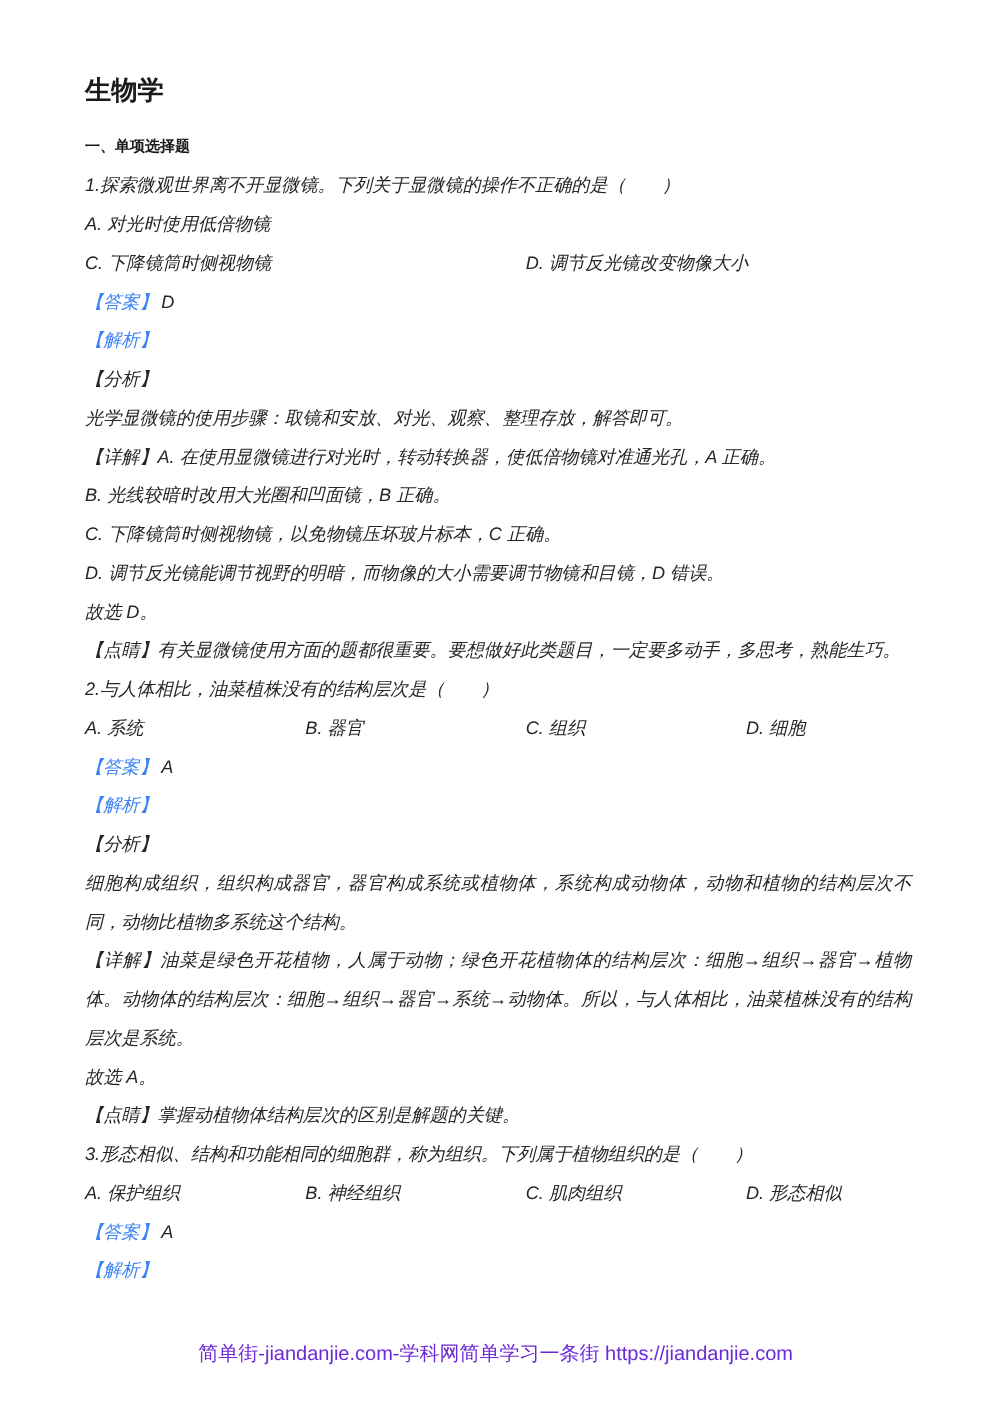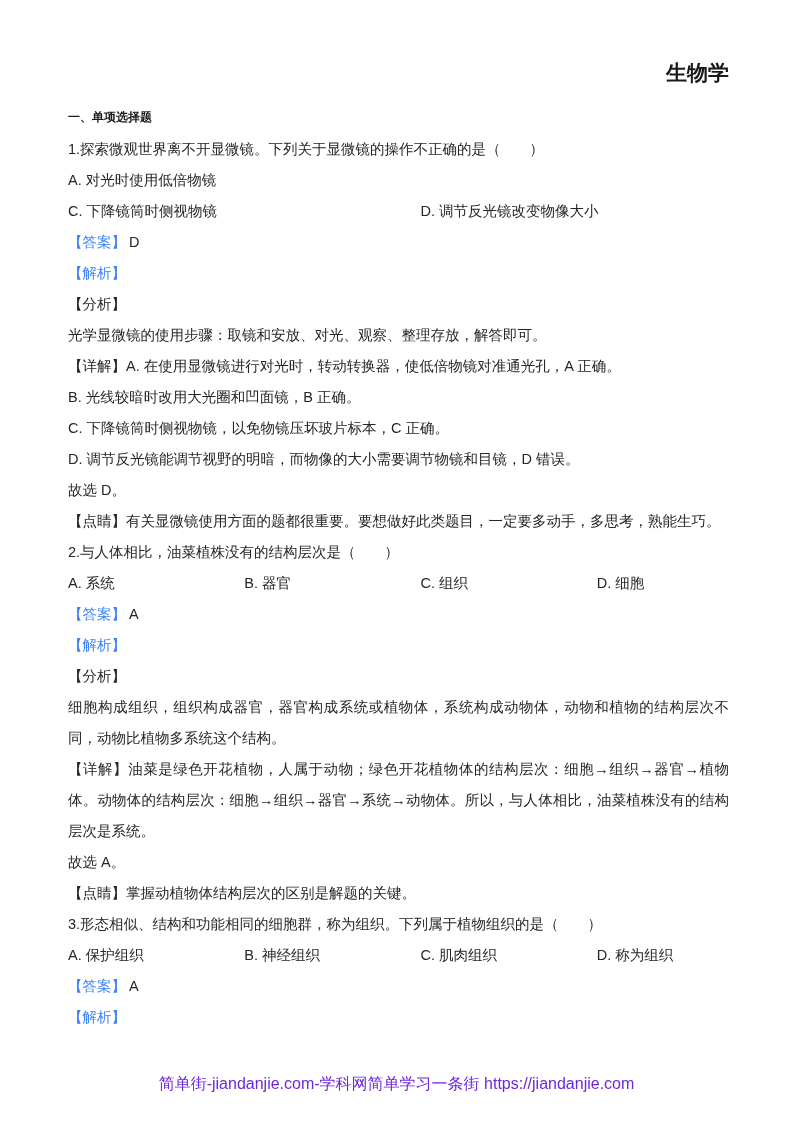--- a/index.html
+++ b/index.html
@@ -17,38 +17,39 @@
     position: relative;
     width: 793px;
     height: 1122px;
     box-sizing: border-box;
     padding: 58px 64px 0 68px;
     background: #ffffff;
     overflow: hidden;
   }
   .title {
     margin: 0;
-    text-align: right;
+    text-align: left;
     font-size: 21px;
     font-weight: 700;
     line-height: 30px;
     color: #1a1a1a;
   }
   .section-heading {
     margin: 14px 0 2px 0;
     font-size: 12px;
     font-weight: 700;
     line-height: 30px;
     color: #1a1a1a;
   }
   .line {
     margin: 0;
     font-size: 14.5px;
     line-height: 31px;
     color: #262626;
+    font-style: italic;
   }
   .wrap {
     text-align: justify;
   }
   .opts {
     display: flex;
     gap: 44px;
   }
   .cols2 > .opt { width: 50%; }
   .cols4 > .opt { width: 25%; }
@@ -119,21 +120,21 @@
     <p class="line">故选 A。</p>
     <p class="line">【点睛】掌握动植物体结构层次的区别是解题的关键。</p>
   </section>
 
   <section>
     <p class="line">3.形态相似、结构和功能相同的细胞群，称为组织。下列属于植物组织的是（　　）</p>
     <div class="line opts cols4">
       <span class="opt">A. 保护组织</span>
       <span class="opt">B. 神经组织</span>
       <span class="opt">C. 肌肉组织</span>
-      <span class="opt">D. 称为组织</span>
+      <span class="opt">D. 形态相似</span>
     </div>
     <p class="line"><span class="accent">【答案】</span><span class="ans-val">A</span></p>
     <p class="line"><span class="accent">【解析】</span></p>
   </section>
 
   <div class="footer">
     <span>简单街-jiandanjie.com-学科网简单学习一条街 https://jiandanjie.com</span>
   </div>
 
 </div>

